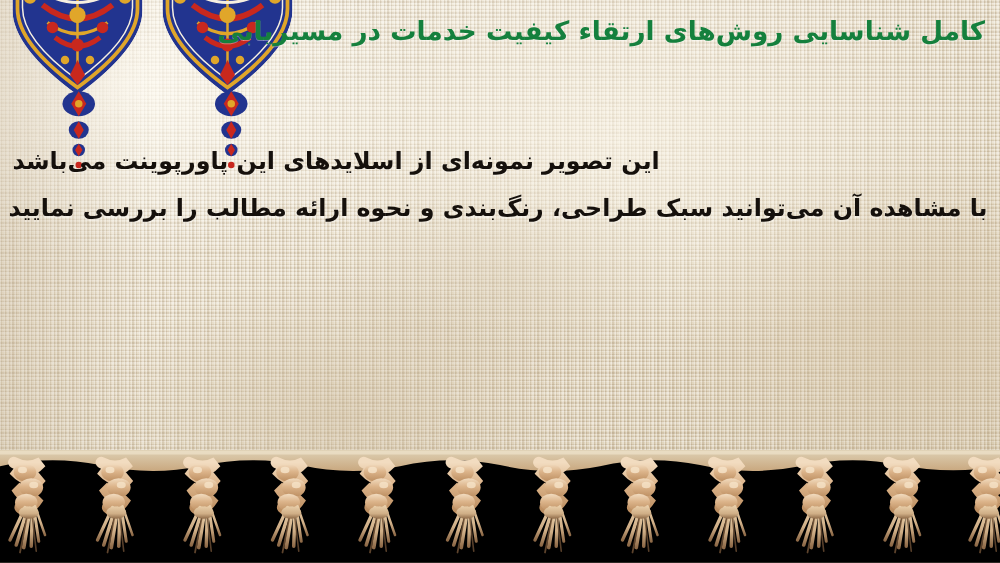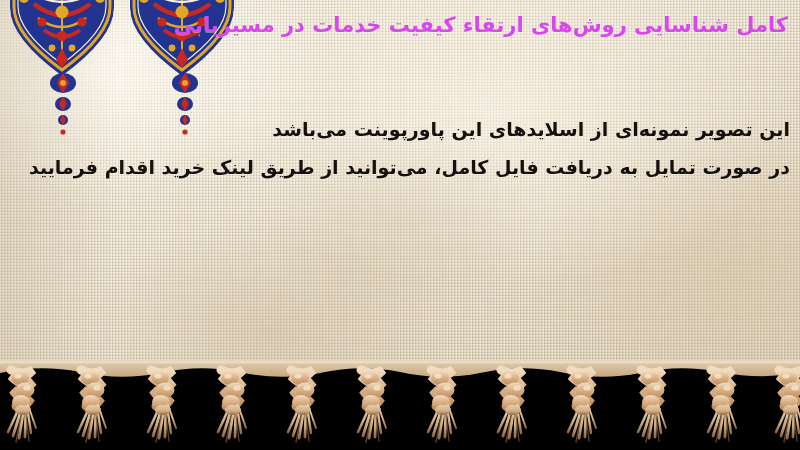--- a/index.html
+++ b/index.html
@@ -87,32 +87,32 @@
     left: 228px;
     top: 8px;
     width: 560px;
     text-align: center;
     direction: rtl;
   }
   .title-line {
     font-size: 21px;
     font-weight: 700;
     line-height: 34px;
-    color: #d946ef;
+    color: #15803d;
     white-space: nowrap;
     text-shadow: 0 1px 0 rgba(255,255,255,0.35);
   }
 
   
   .body-block {
     position: absolute;
     left: 10px;
     top: 110px;
     width: 780px;
-    text-align: right;
+    text-align: left;
     direction: rtl;
   }
   .body-line {
     font-size: 19px;
     font-weight: 700;
     line-height: 38px;
     color: #15100c;
     white-space: nowrap;
     text-shadow: 0 1px 0 rgba(255,255,255,0.30);
   }
@@ -234,21 +234,21 @@
       <circle cx="19" cy="62" r="2.6" fill="#c8281e"></circle>
     </svg>
   </div>
 
   <div class="title-block">
     <div class="title-line">کامل شناسایی روش‌های ارتقاء کیفیت خدمات در مسیریابی</div>
   </div>
 
   <div class="body-block">
     <div class="body-line">این تصویر نمونه‌ای از اسلایدهای این پاورپوینت می‌باشد</div>
-    <div class="body-line">در صورت تمایل به دریافت فایل کامل، می‌توانید از طریق لینک خرید اقدام فرمایید</div>
+    <div class="body-line">با مشاهده آن می‌توانید سبک طراحی، رنگ‌بندی و نحوه ارائه مطالب را بررسی نمایید</div>
   </div>
 
   <div class="fringe-strip">
     <svg viewBox="0 0 800 90" width="800" height="90" aria-hidden="true">
       <defs>
         <linearGradient id="ropeGrad" x1="0" y1="0" x2="0" y2="1">
           <stop offset="0%" stop-color="#f2dcc0"></stop>
           <stop offset="45%" stop-color="#dcb48a"></stop>
           <stop offset="100%" stop-color="#bd8f62"></stop>
         </linearGradient>

